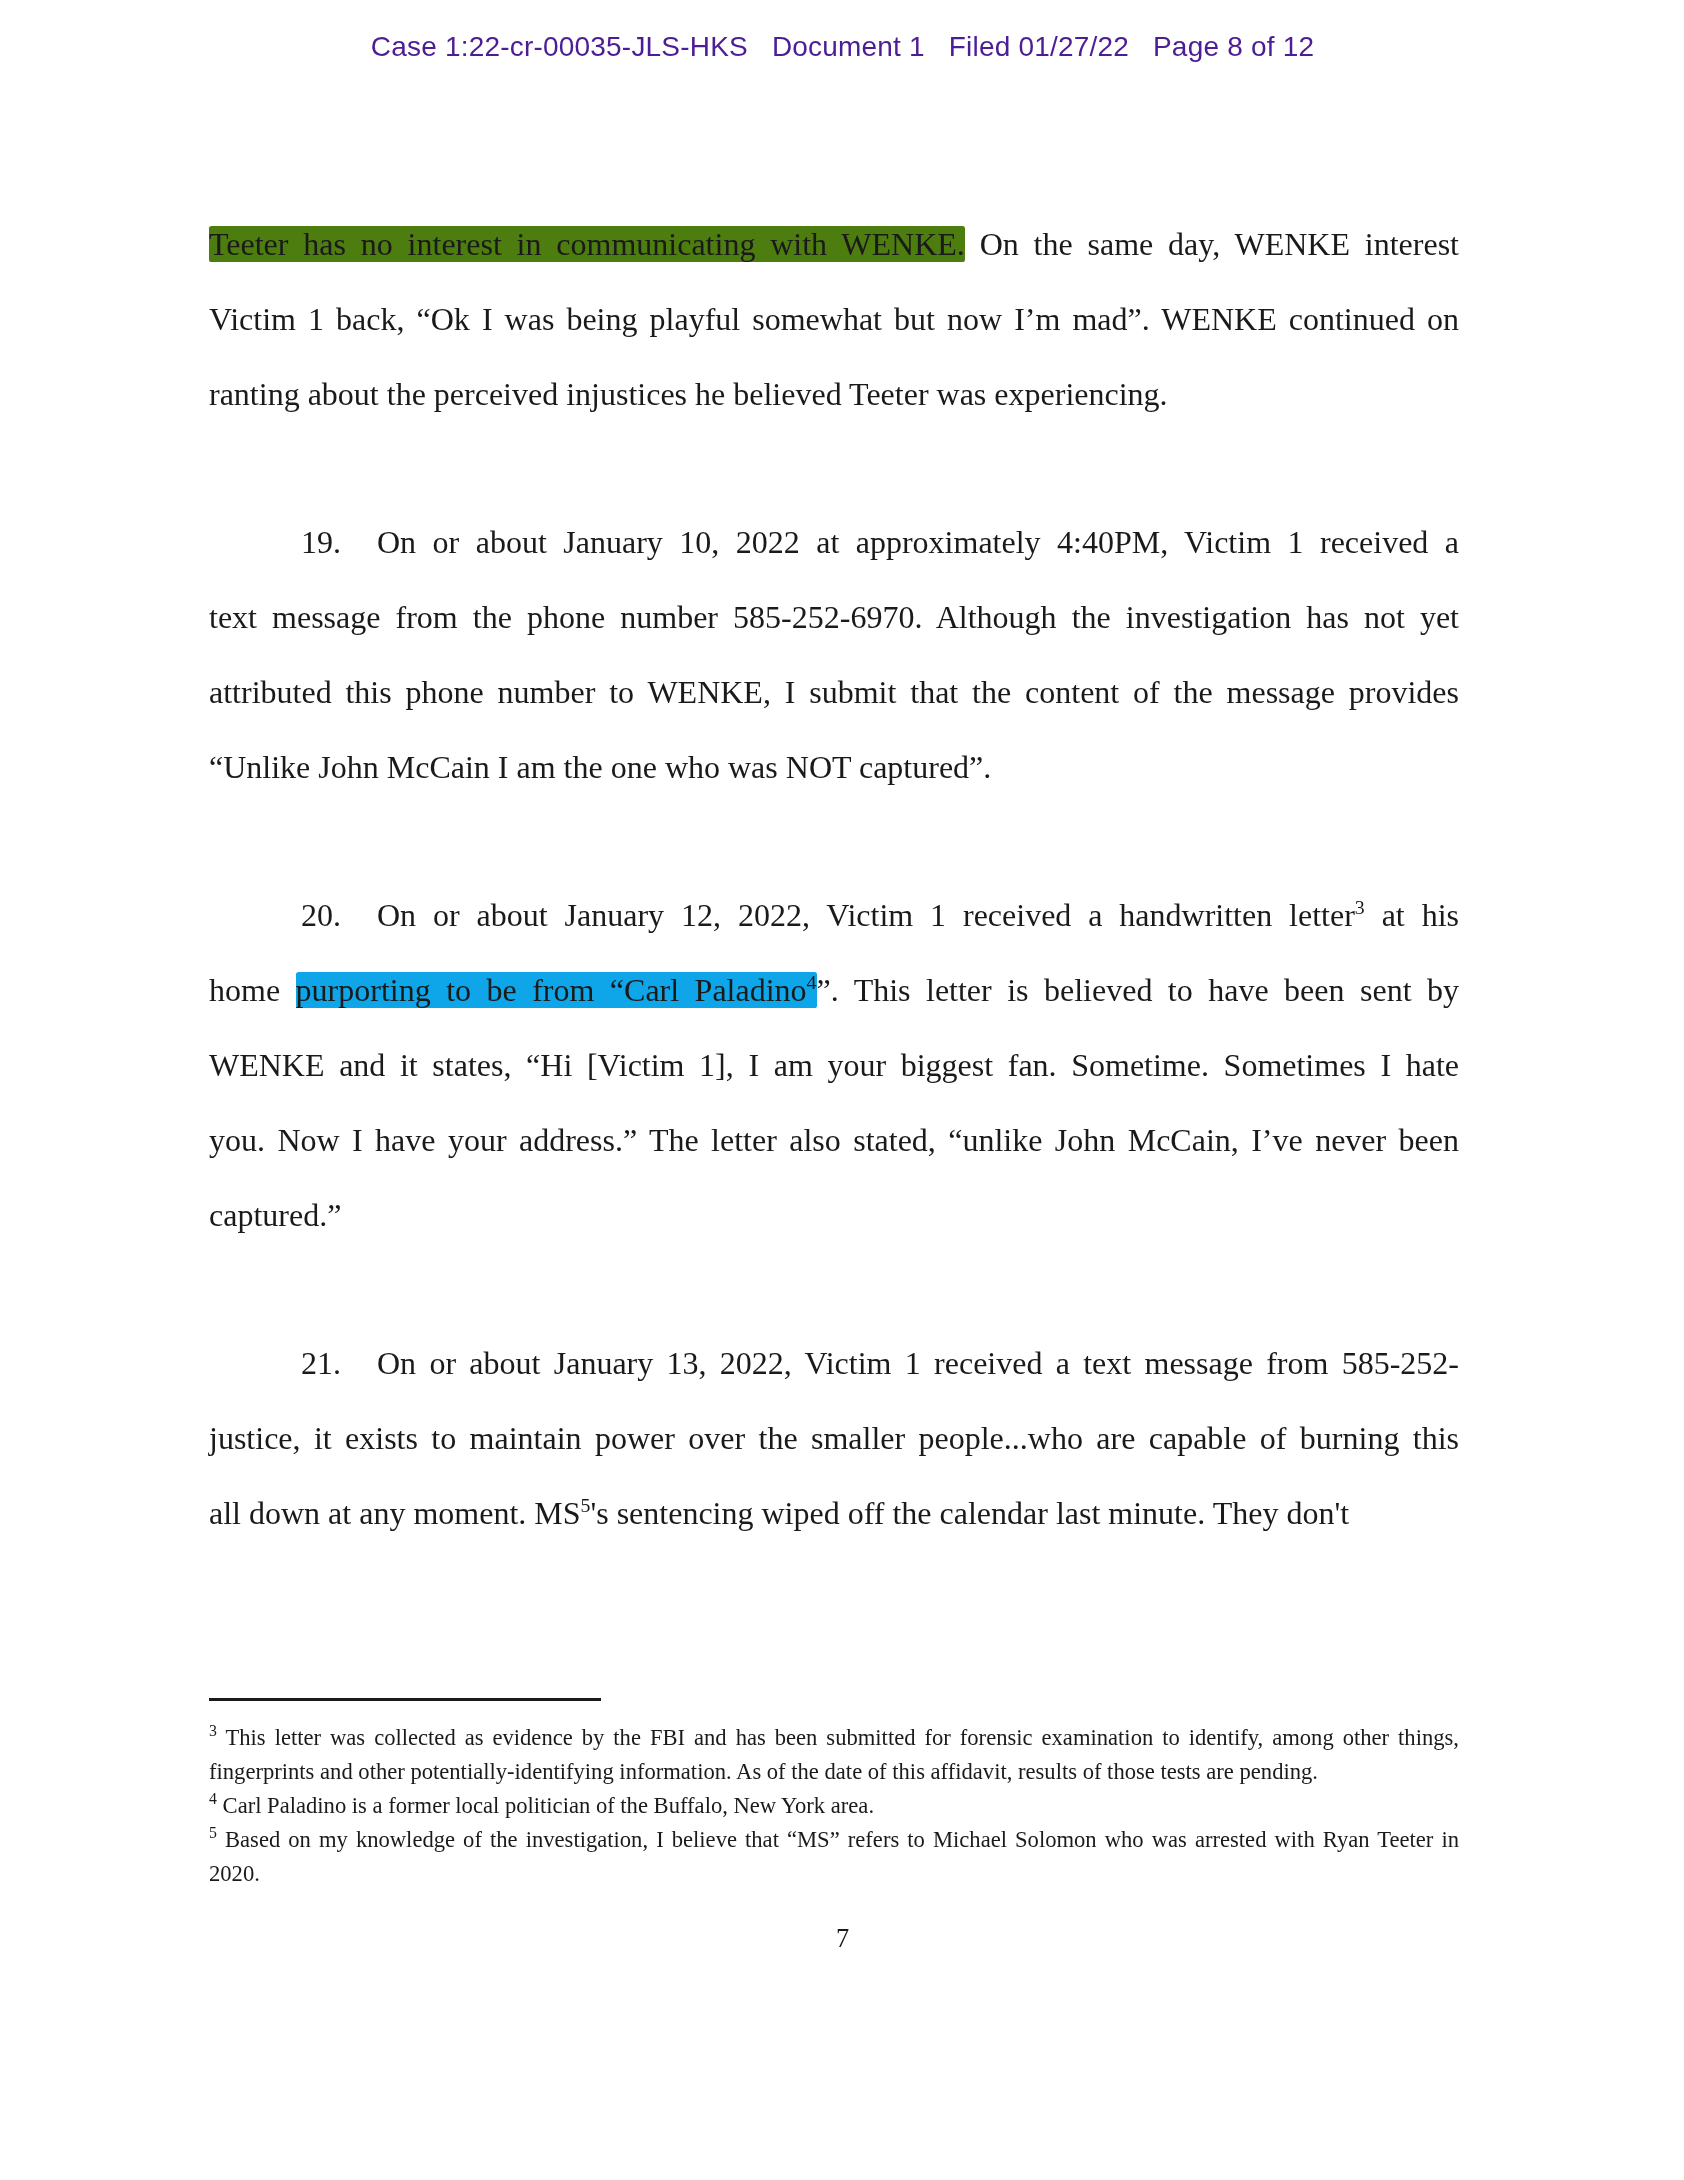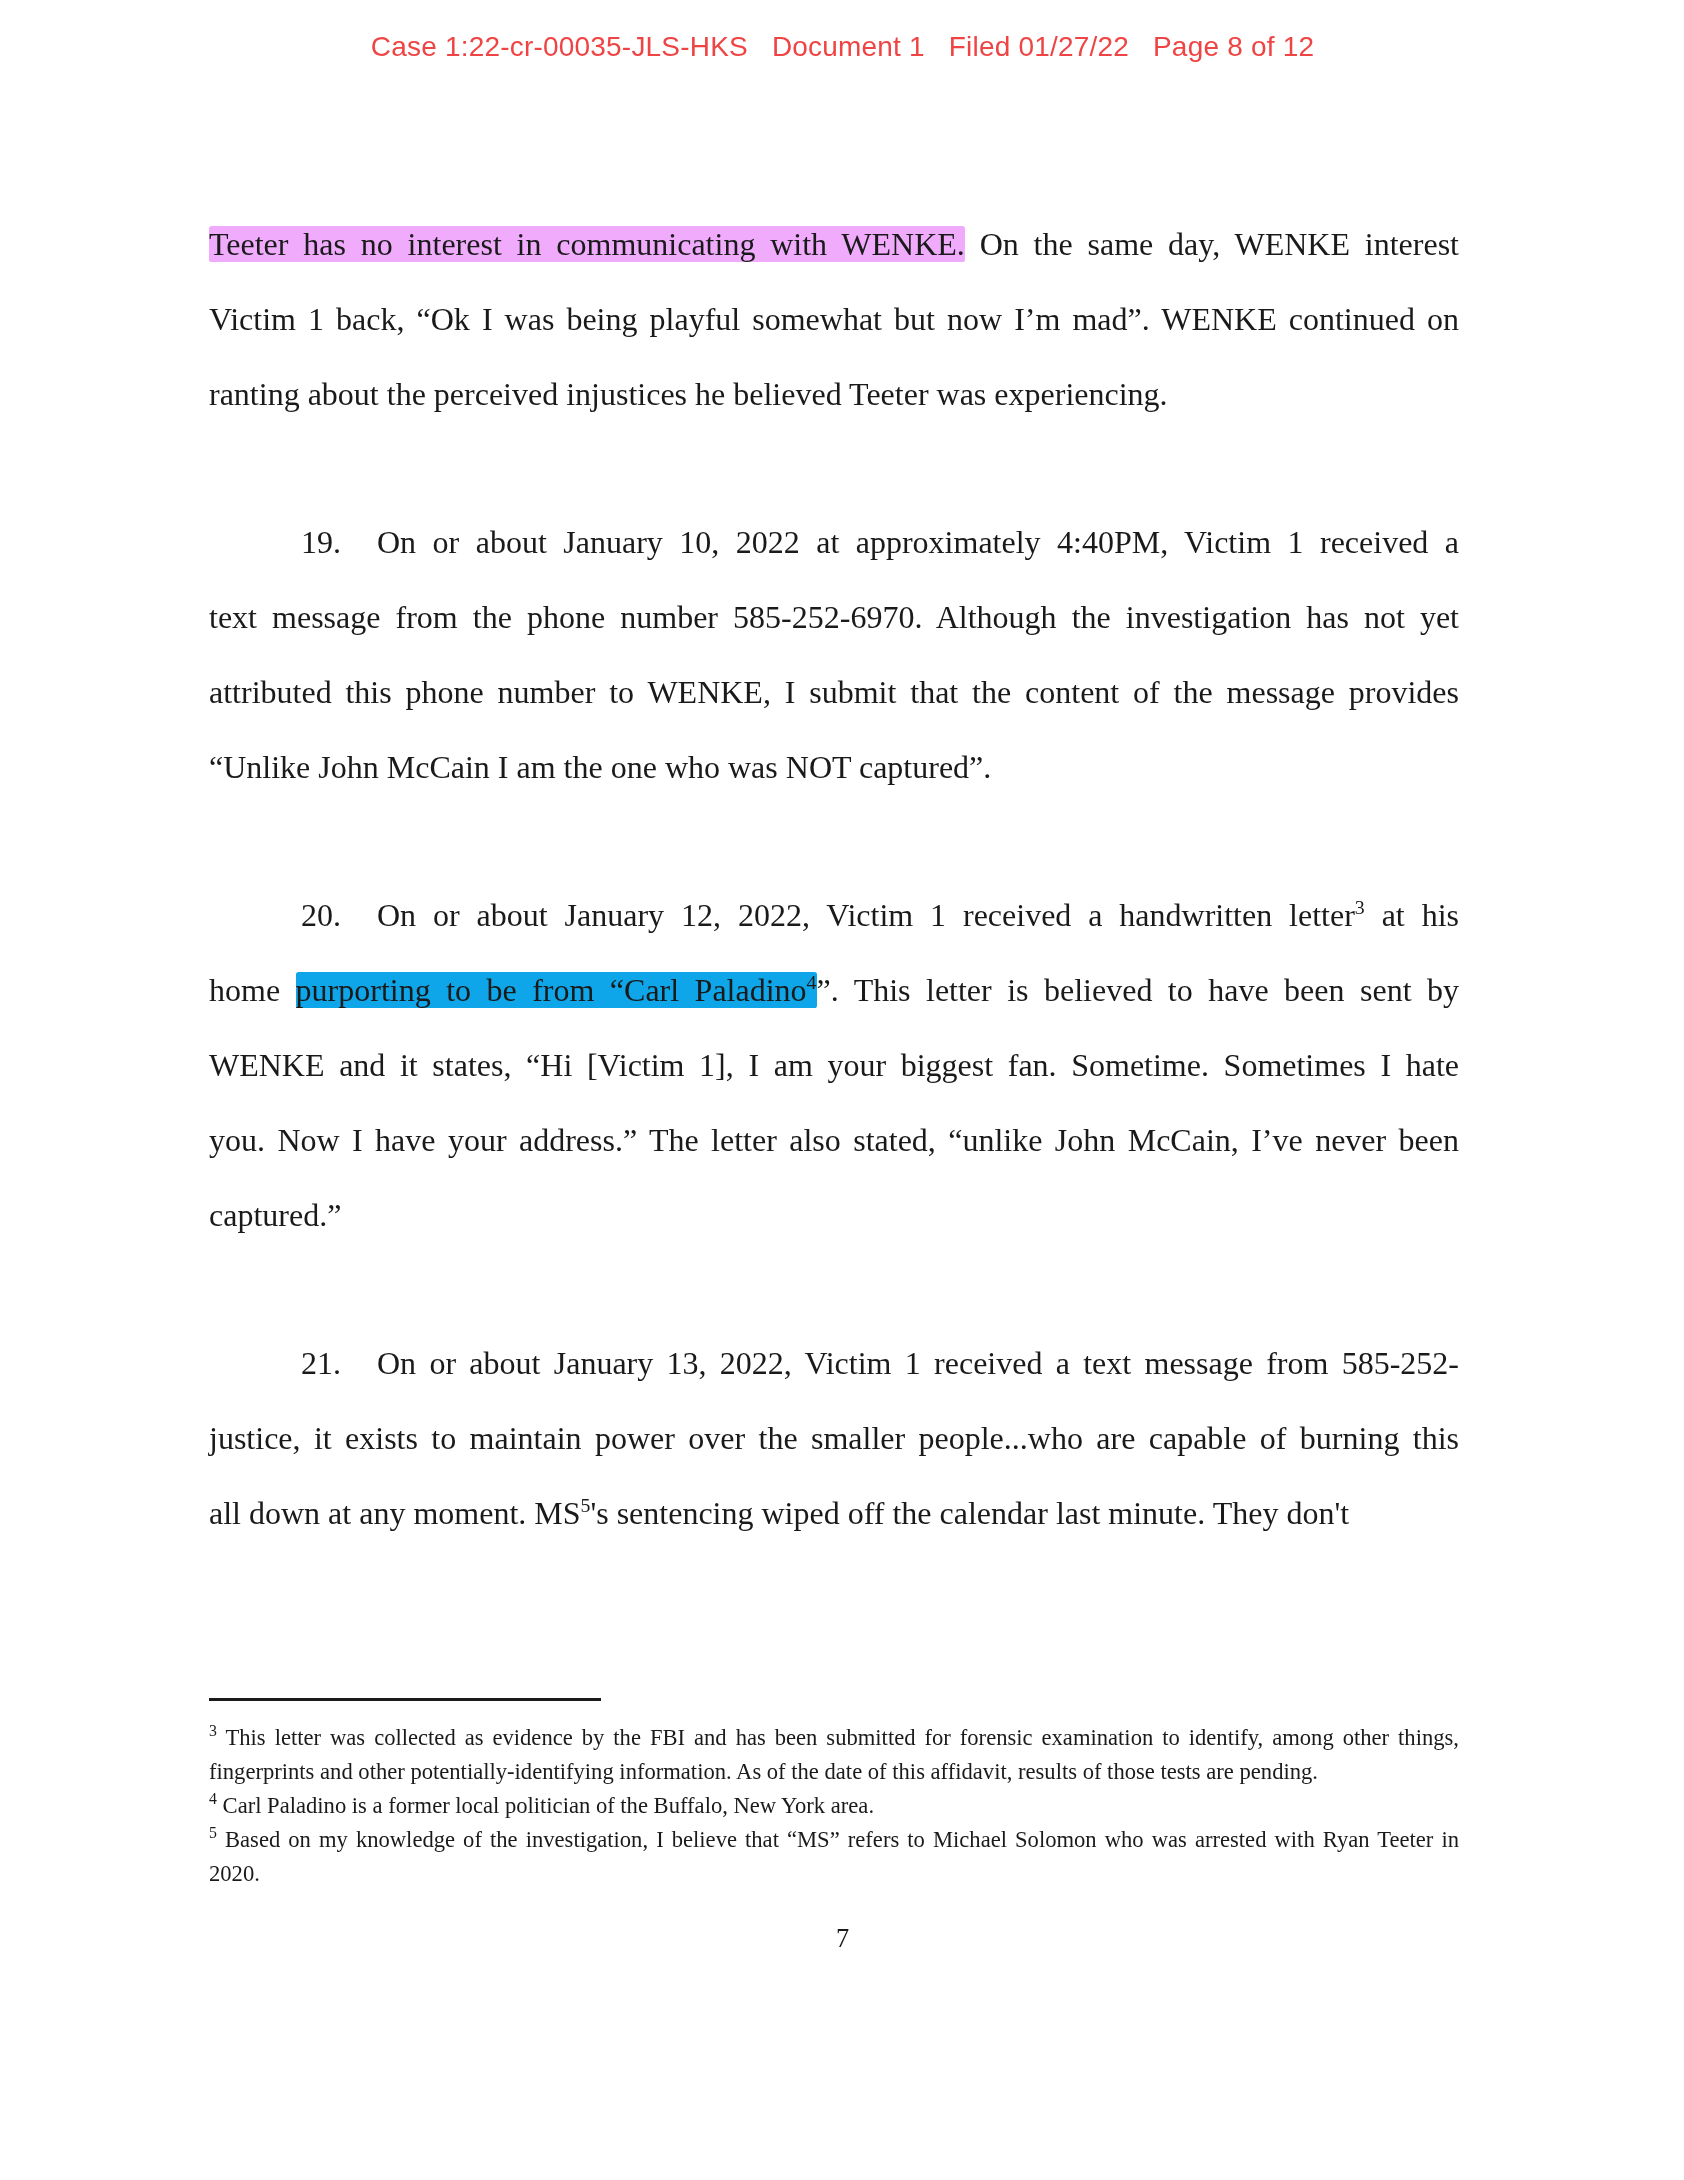--- a/index.html
+++ b/index.html
@@ -113,26 +113,26 @@
   }
   .jline-last {
     display: block;
     text-align: left;
     white-space: nowrap;
   }
 </style>
 </head>
 <body>
 
-<div class="ecf-header" style="color: #ef4444;">Case 1:22-cr-00035-JLS-HKS   Document 1   Filed 01/27/22   Page 8 of 12</div>
+<div class="ecf-header" style="color: #4c1d95;">Case 1:22-cr-00035-JLS-HKS   Document 1   Filed 01/27/22   Page 8 of 12</div>
 
 <div class="page-body">
 
   <div class="para">
-    <span class="jline" style="display: block; transform-origin: left top; transform: scaleX(1); width: 1250px;"><mark class="hl" style="background: #f0abfc;">Teeter has no interest in communicating with WENKE.</mark><span> On the same day, WENKE interest</span></span>
+    <span class="jline" style="display: block; transform-origin: left top; transform: scaleX(1); width: 1250px;"><mark class="hl" style="background: #4d7c0f;">Teeter has no interest in communicating with WENKE.</mark><span> On the same day, WENKE interest</span></span>
     <span class="jline" style="display: block; transform-origin: left top; transform: scaleX(1); width: 1250px;">Victim 1 back, “Ok I was being playful somewhat but now I’m mad”. WENKE continued on</span>
     <span class="jline-last" style="display: block; transform-origin: left top; transform: scaleX(1); width: 1250px;">ranting about the perceived injustices he believed Teeter was experiencing.</span>
   </div>
 
   <div class="gap-small"></div>
 
   <div class="para">
     <span class="jline" style="display: block; transform-origin: left top; transform: scaleX(1); width: 1250px;"><span class="num-lead">19.</span><span class="num-gap"></span><span>On or about January 10, 2022 at approximately 4:40PM, Victim 1 received a</span></span>
     <span class="jline" style="display: block; transform-origin: left top; transform: scaleX(1); width: 1250px;">text message from the phone number 585-252-6970. Although the investigation has not yet</span>
     <span class="jline" style="display: block; transform-origin: left top; transform: scaleX(1); width: 1250px;">attributed this phone number to WENKE, I submit that the content of the message provides</span>

